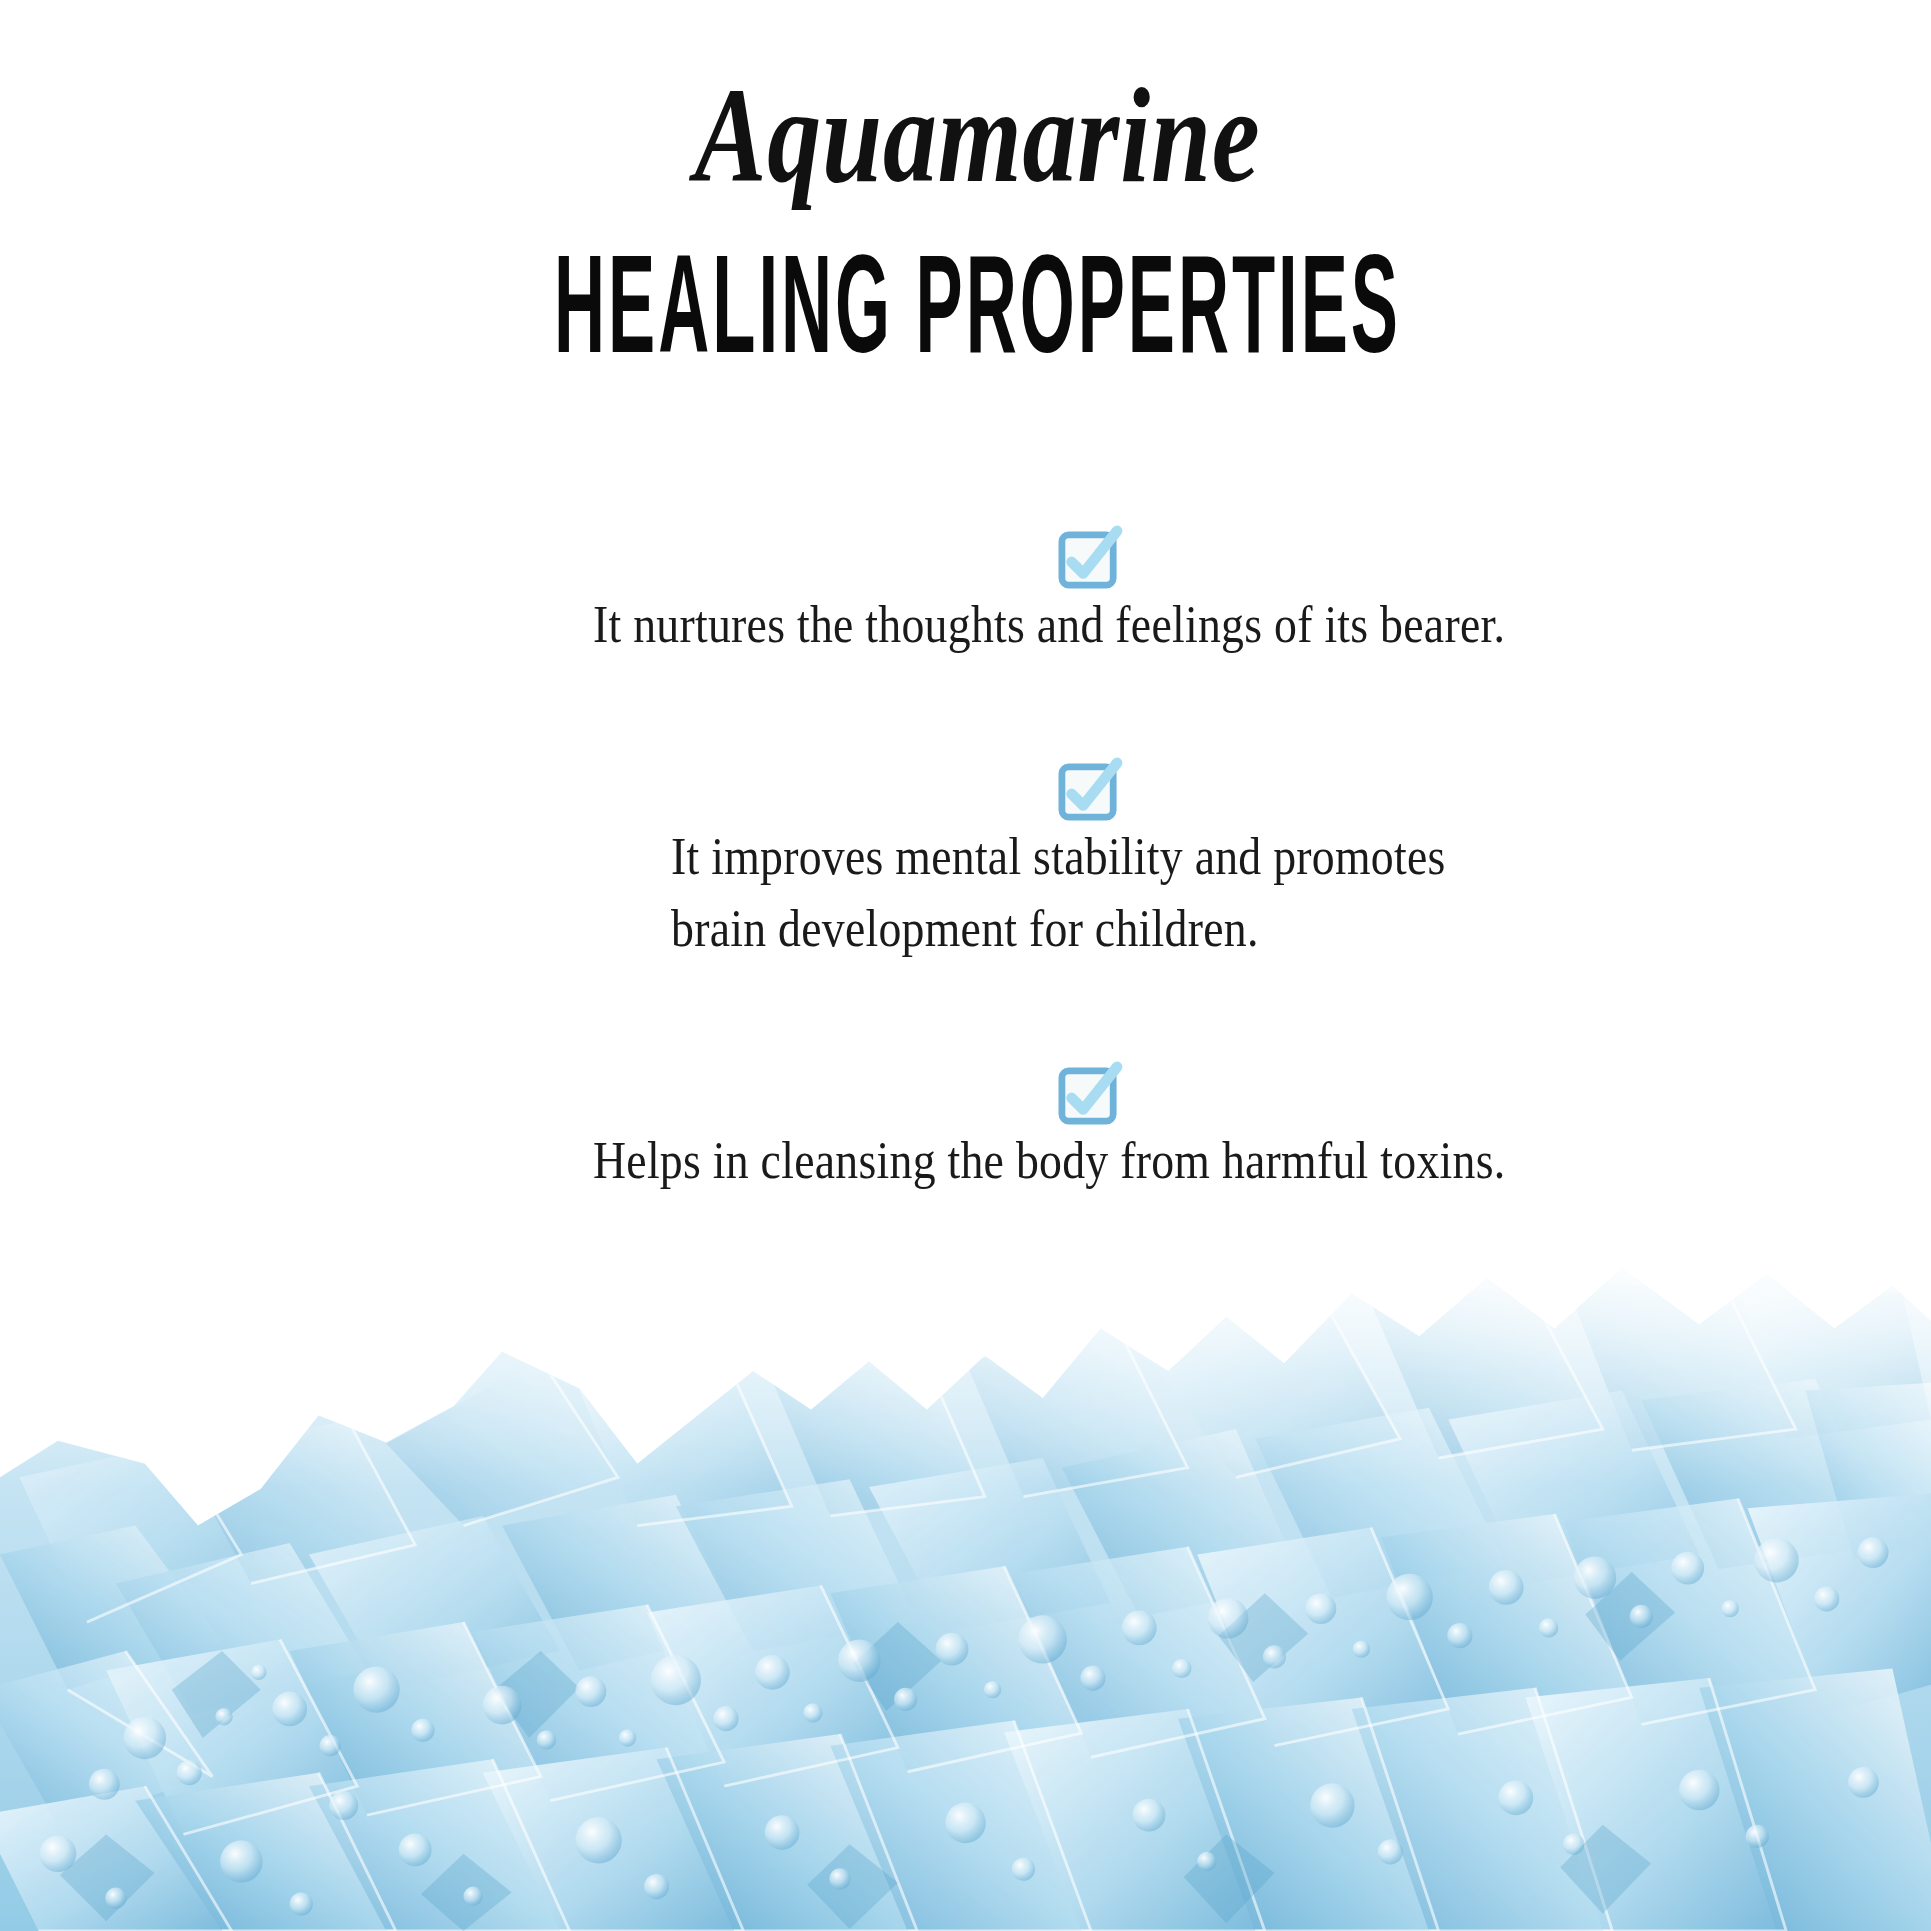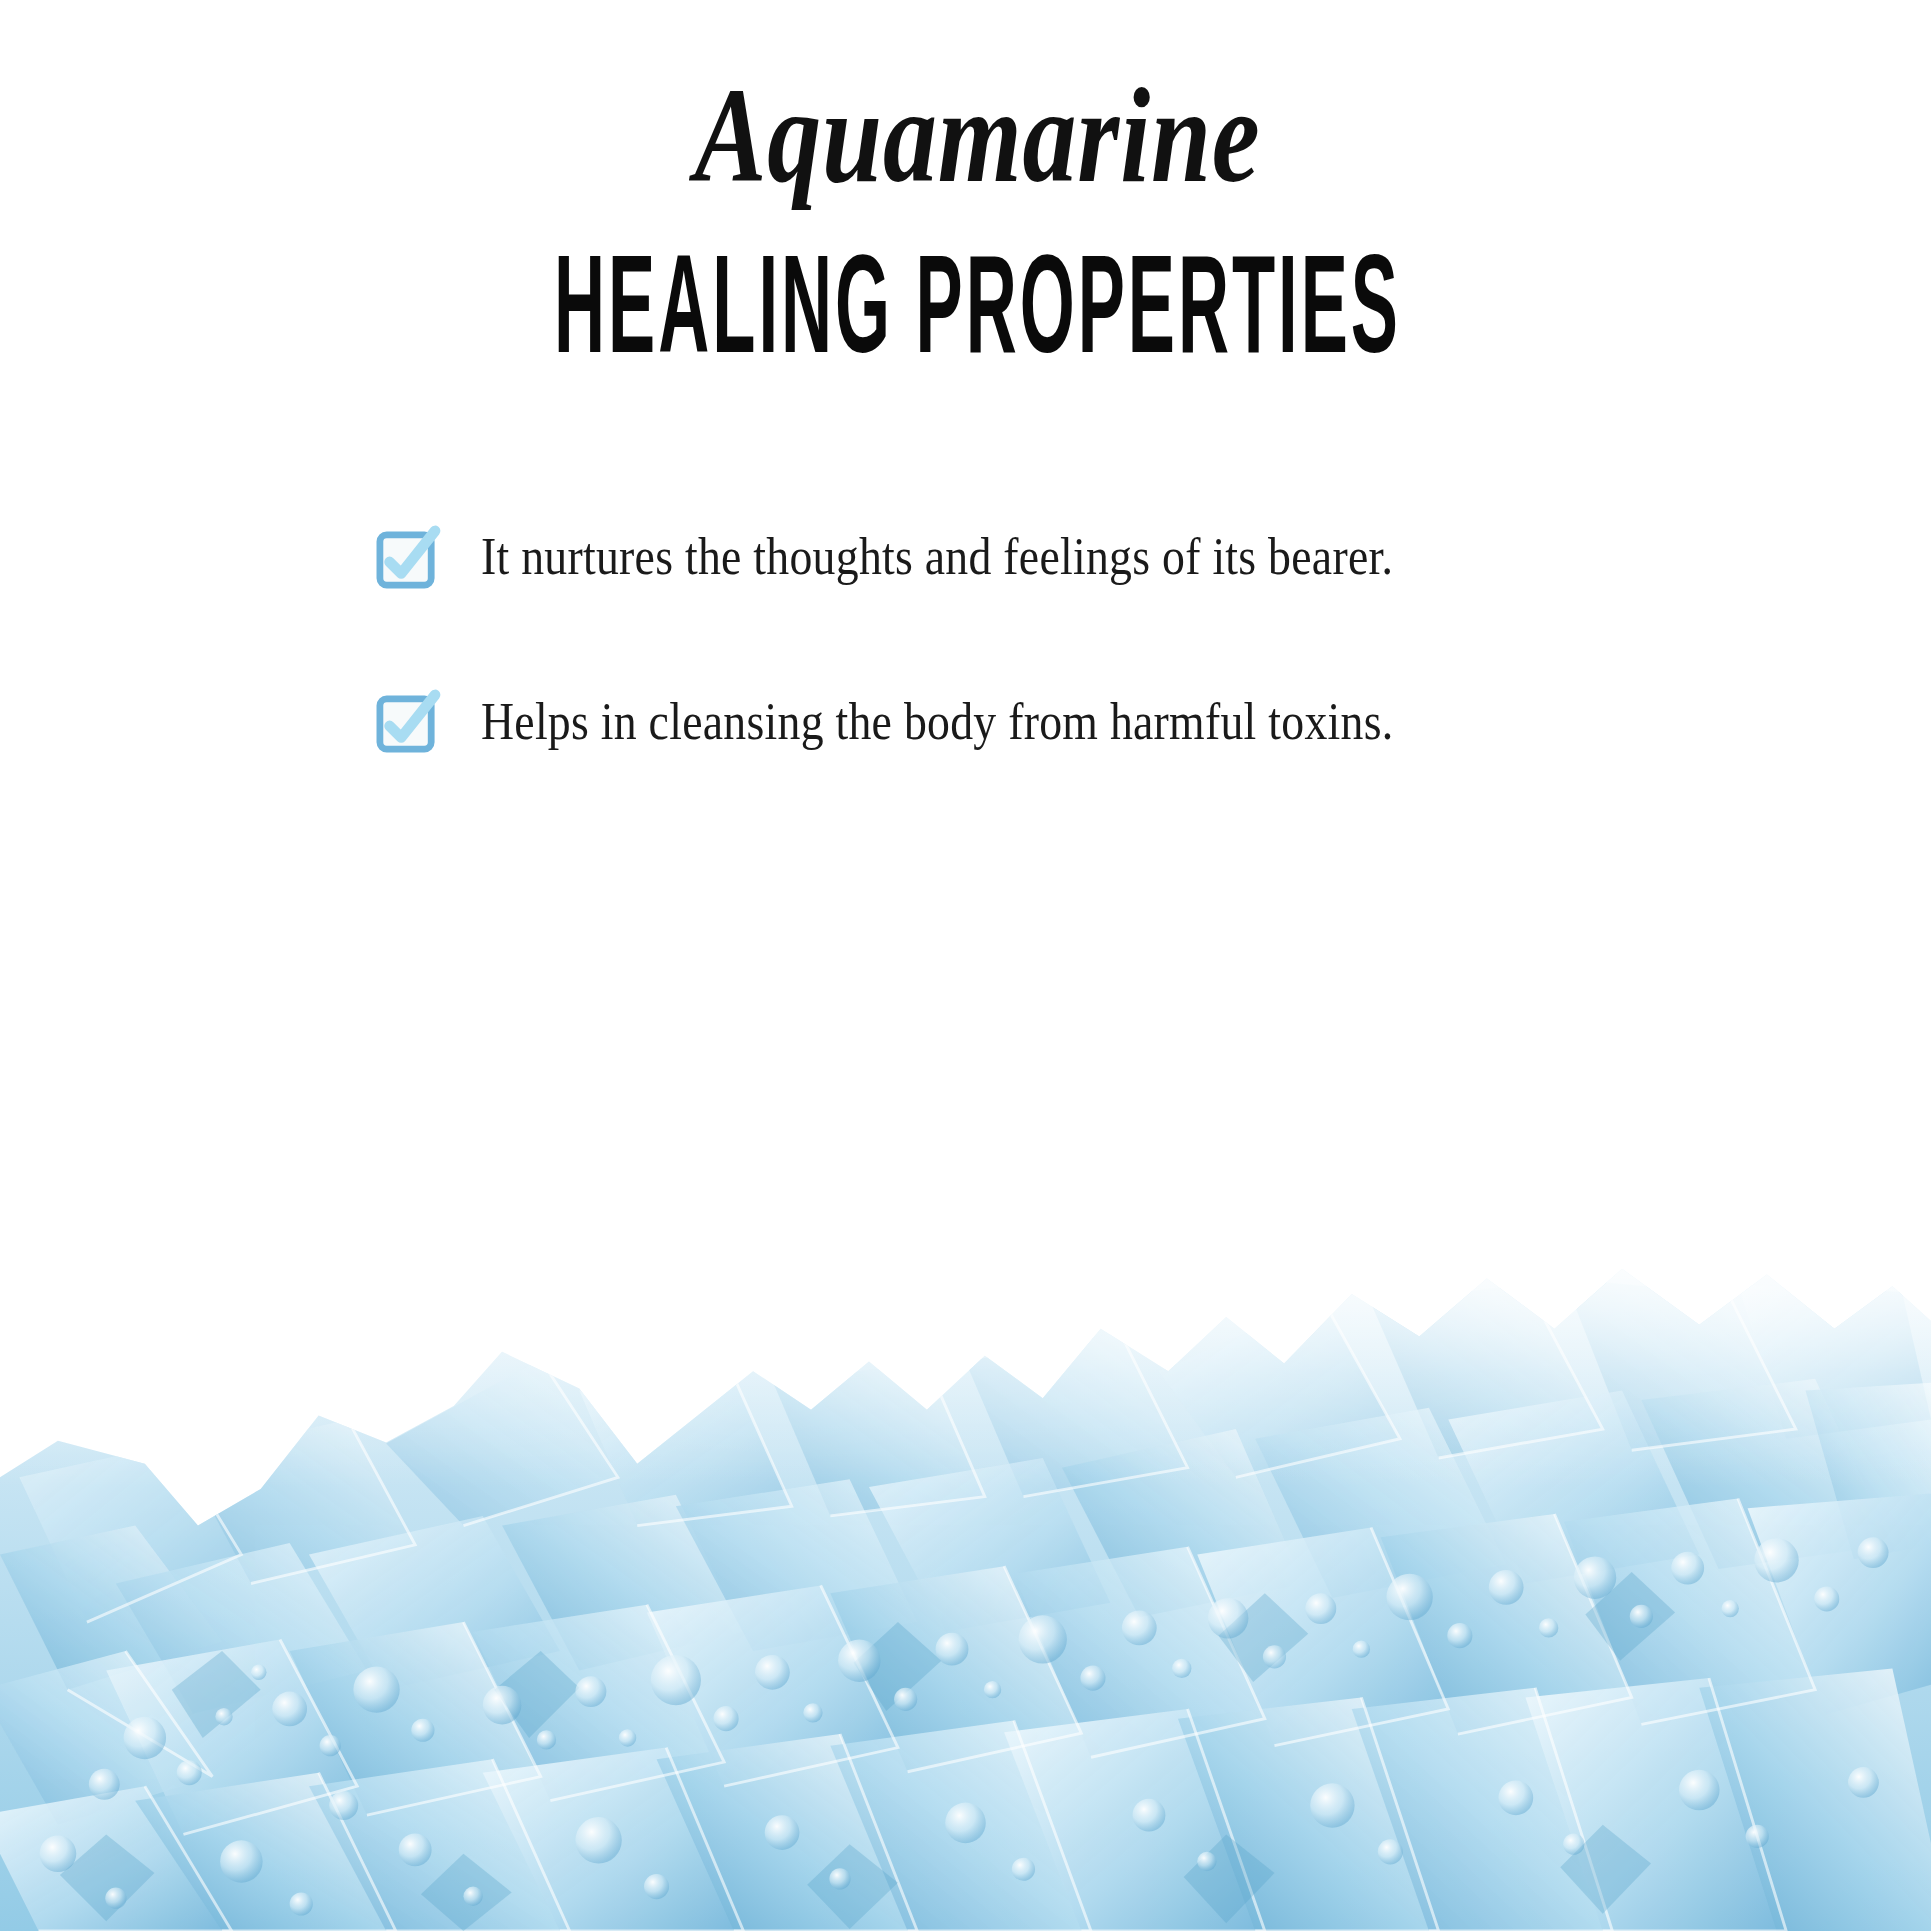--- a/index.html
+++ b/index.html
@@ -54,22 +54,23 @@
 
   
   .list {
     position: absolute;
     top: 521px;
     left: 377px;
     width: 1468px;
   }
   .list-item {
     display: flex;
-    align-items: flex-start;
+    align-items: center;
     margin-bottom: 93px;
+    flex-direction: column;
   }
   .list-item:last-child { margin-bottom: 0; }
 
   .checkbox-icon {
     flex: 0 0 auto;
     width: 60px;
     height: 60px;
     margin-top: 7.7px;
     margin-right: 44px;
     position: relative;
@@ -113,20 +114,30 @@
     <div class="list-item">
       <span class="checkbox-icon">
         <svg viewBox="0 0 62 62" xmlns="http://www.w3.org/2000/svg">
           <rect x="3" y="6" width="53" height="52" rx="7" ry="7" fill="#F7FAFB" stroke="#6FB3DB" stroke-width="7"></rect>
           <path d="M13 34 L25 46 L60 2" fill="none" stroke="#A8DCF2" stroke-width="11" stroke-linecap="round" stroke-linejoin="round"></path>
         </svg>
       </span>
       <span class="item-text">It nurtures the thoughts and feelings of its bearer.</span>
     </div>
 
+    <div class="list-item">
+      <span class="checkbox-icon">
+        <svg viewBox="0 0 62 62" xmlns="http://www.w3.org/2000/svg">
+          <rect x="3" y="6" width="53" height="52" rx="7" ry="7" fill="#F7FAFB" stroke="#6FB3DB" stroke-width="7"></rect>
+          <path d="M13 34 L25 46 L60 2" fill="none" stroke="#A8DCF2" stroke-width="11" stroke-linecap="round" stroke-linejoin="round"></path>
+        </svg>
+      </span>
+      <span class="item-text">It improves mental stability and promotes
+brain development for children.</span>
+    </div>
 
 
     <div class="list-item">
       <span class="checkbox-icon">
         <svg viewBox="0 0 62 62" xmlns="http://www.w3.org/2000/svg">
           <rect x="3" y="6" width="53" height="52" rx="7" ry="7" fill="#F7FAFB" stroke="#6FB3DB" stroke-width="7"></rect>
           <path d="M13 34 L25 46 L60 2" fill="none" stroke="#A8DCF2" stroke-width="11" stroke-linecap="round" stroke-linejoin="round"></path>
         </svg>
       </span>
       <span class="item-text">Helps in cleansing the body from harmful toxins.</span>

